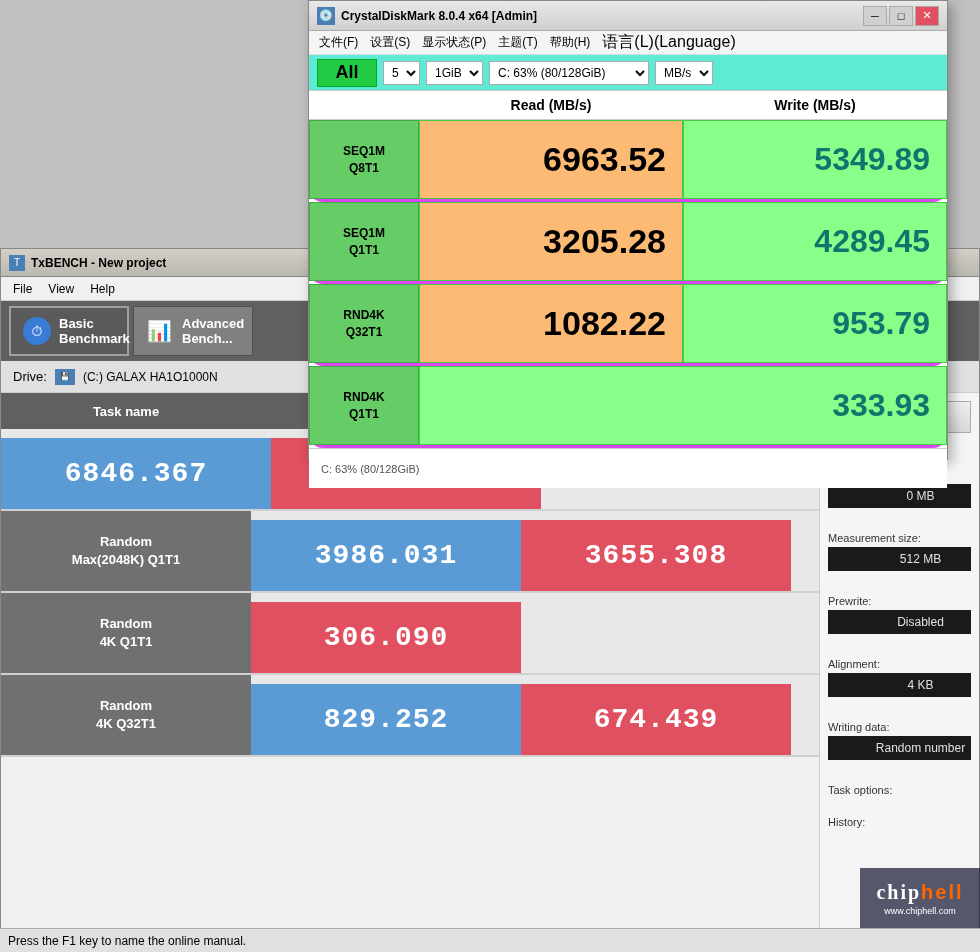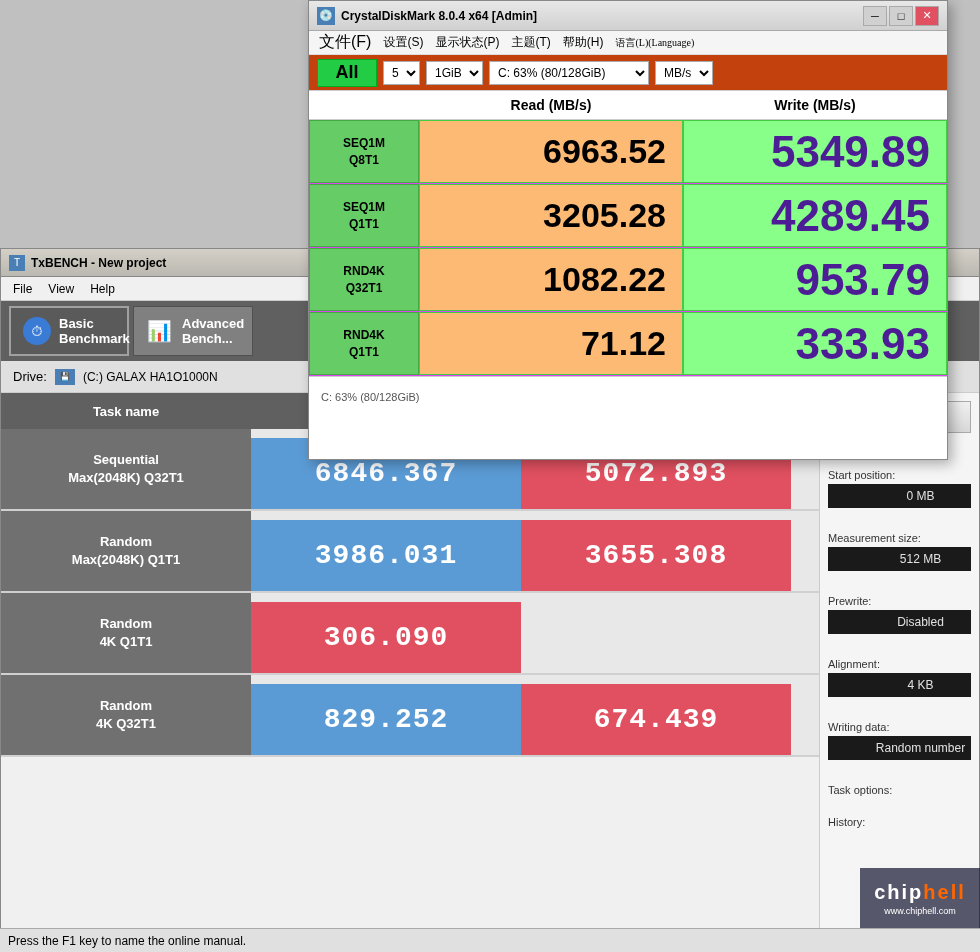--- a/index.html
+++ b/index.html
@@ -301,21 +301,21 @@
       font-size: 11px;
       cursor: pointer;
     }
 
     .win-ctrl.close {
       background: #e05060;
       color: white;
     }
 
     .cdm-toolbar {
-      background: #c2410c;
+      background: #5eead4;
       height: 36px;
       display: flex;
       align-items: center;
       padding: 0 8px;
       gap: 6px;
       border-bottom: 1px solid #ccc;
     }
 
     .cdm-all-btn {
       background: #22cc44;
@@ -334,22 +334,23 @@
     .cdm-select {
       height: 24px;
       font-size: 12px;
       border: 1px solid #aaa;
       background: white;
       padding: 0 4px;
     }
 
     .cdm-data-row {
       display: flex;
-      border-bottom: 1px solid #d946ef;
-      height: 64px;
+      border-bottom: 3px solid #d946ef;
+      height: 82px;
+      border-radius: 14px;
     }
 
     .cdm-row-label {
       width: 110px;
       background: #66cc66;
       display: flex;
       align-items: center;
       justify-content: center;
       font-size: 12px;
       font-weight: bold;
@@ -373,23 +374,23 @@
       border: 1px solid #44cc44;
     }
 
     .cdm-row-write {
       flex: 1;
       background: #88ff88;
       display: flex;
       align-items: center;
       justify-content: flex-end;
       padding-right: 16px;
-      font-size: 44px;
-      font-weight: bold;
-      color: #4c1d95;
+      font-size: 32px;
+      font-weight: bold;
+      color: #0f766e;
       font-family: Arial, sans-serif;
       border: 1px solid #44cc44;
     }
 
     .cdm-footer {
       background: white;
       height: 40px;
       border-top: 1px solid #ccc;
       display: flex;
       align-items: center;
@@ -425,20 +426,21 @@
       flex-direction: column;
       align-items: center;
       justify-content: center;
     }
 
     .logo-text-chip {
       color: #fff;
       font-size: 20px;
       font-weight: bold;
       letter-spacing: 2px;
+      font-family: Liberation Serif, serif;
     }
 
     .logo-text-hell {
       color: #ff6600;
       font-size: 20px;
       font-weight: bold;
       letter-spacing: 2px;
     }
 
     .logo-url {
@@ -486,21 +488,20 @@
 
     <div class="table-area">
 
       <div class="bench-header">
         <div class="bench-header-cell name">Task name</div>
         <div class="bench-header-cell read">Read mB/s</div>
         <div class="bench-header-cell write">Write mB/s</div>
       </div>
 
       <div class="bench-row">
-        <div class="bench-row-name">Sequential<br>Max(2048K) Q32T1</div>
         <div class="bench-row-value read-val">6846.367</div>
         <div class="bench-row-value write-val">5072.893</div>
       </div>
 
       <div class="bench-row">
         <div class="bench-row-name">Random<br>Max(2048K) Q1T1</div>
         <div class="bench-row-value read-val">3986.031</div>
         <div class="bench-row-value write-val">3655.308</div>
       </div>
 
@@ -550,26 +551,26 @@
     <div class="cdm-titlebar-icon">💿</div>
     <span class="cdm-title-text">CrystalDiskMark 8.0.4 x64 [Admin]</span>
     <div class="cdm-win-controls">
       <div class="win-ctrl">─</div>
       <div class="win-ctrl">□</div>
       <div class="win-ctrl close">✕</div>
     </div>
   </div>
 
   <div style="background:#f5f5f5; height:24px; display:flex; align-items:center; border-bottom:1px solid #ddd; padding:0 4px;">
-    <span style="padding:17px 6px; font-size:16px;">文件(F)</span>
+    <span style="padding:17px 6px; font-size:12px;">文件(F)</span>
     <span style="padding:2px 6px; font-size:12px;">设置(S)</span>
     <span style="padding:10px 6px; font-size:12px;">显示状态(P)</span>
     <span style="padding:2px 6px; font-size:12px;">主题(T)</span>
     <span style="padding:2px 6px; font-size:12px;">帮助(H)</span>
-    <span style="padding:12px 6px; font-size:10px;font-family:Liberation Serif, serif;">语言(L)(Language)</span>
+    <span style="padding:12px 6px; font-size:16px;">语言(L)(Language)</span>
   </div>
 
   <div class="cdm-toolbar">
     <button class="cdm-all-btn">All</button>
     <select class="cdm-select">
       <option>5</option>
     </select>
     <select class="cdm-select">
       <option>1GiB</option>
     </select>
@@ -602,21 +603,20 @@
     </div>
 
     <div class="cdm-data-row">
       <div class="cdm-row-label">RND4K<br>Q32T1</div>
       <div class="cdm-row-read">1082.22</div>
       <div class="cdm-row-write">953.79</div>
     </div>
 
     <div class="cdm-data-row">
       <div class="cdm-row-label">RND4K<br>Q1T1</div>
-      <div class="cdm-row-read">71.12</div>
       <div class="cdm-row-write">333.93</div>
     </div>
   </div>
 
   <div class="cdm-footer">
     <span>C: 63% (80/128GiB)</span>
   </div>
 </div>
 
 <div class="logo-area">

